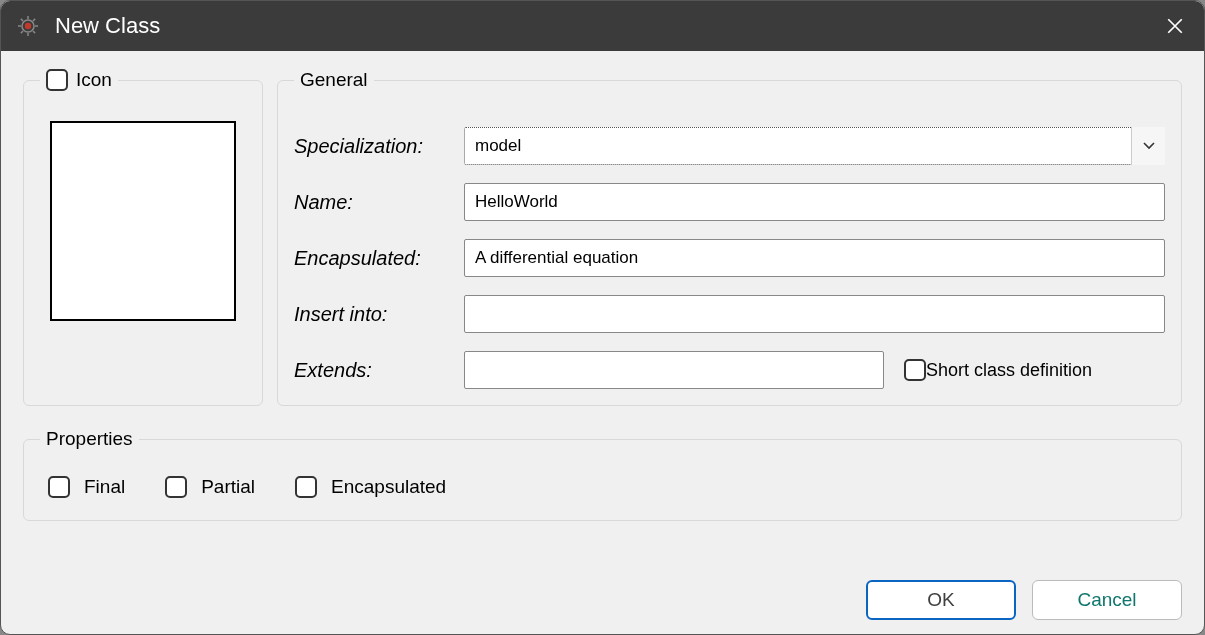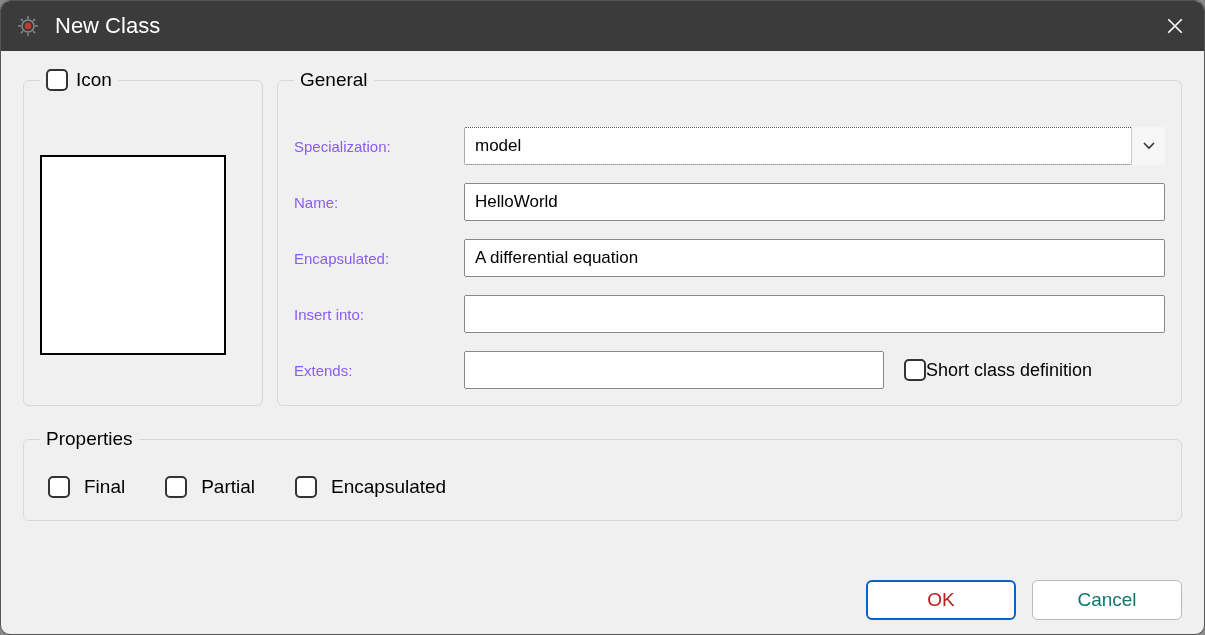--- a/index.html
+++ b/index.html
@@ -74,21 +74,21 @@
     padding: 0 6px;
     font-size: 19px;
     color: #000;
     display: flex;
     align-items: center;
     gap: 8px;
   }
   .icon-group {
     width: 240px;
     display: flex;
-    flex-direction: row;
+    flex-direction: column;
     align-items: center;
   }
   .icon-box {
     width: 186px;
     height: 200px;
     background: #fff;
     border: 2px solid #000;
     margin-top: 18px;
   }
   .general-group {
@@ -96,22 +96,23 @@
   }
   .form-row {
     display: flex;
     align-items: center;
     margin-top: 18px;
     gap: 10px;
   }
   .form-row:first-of-type { margin-top: 24px; }
   .form-label {
     width: 160px;
-    font-size: 15px;
-    color: #8b5cf6;
+    font-size: 20px;
+    color: #000000;
+    font-style: italic;
   }
   .text-input, .combo {
     flex: 1;
     height: 38px;
     background: #fff;
     border: 1px solid #888;
     border-radius: 2px;
     padding: 0 10px;
     font-size: 17px;
     font-family: inherit;
@@ -183,21 +184,21 @@
     background: #fff;
     font-size: 19px;
     font-family: inherit;
     cursor: pointer;
     display: flex;
     align-items: center;
     justify-content: center;
   }
   .btn-ok {
     border: 2px solid #0a64c2;
-    color: #b91c1c;
+    color: #404040;
   }
   .btn-cancel {
     border: 1px solid #bbb;
     color: #0f766e;
   }
   .extends-input {
     flex: 0 1 420px;
   }
 </style>
 </head>

